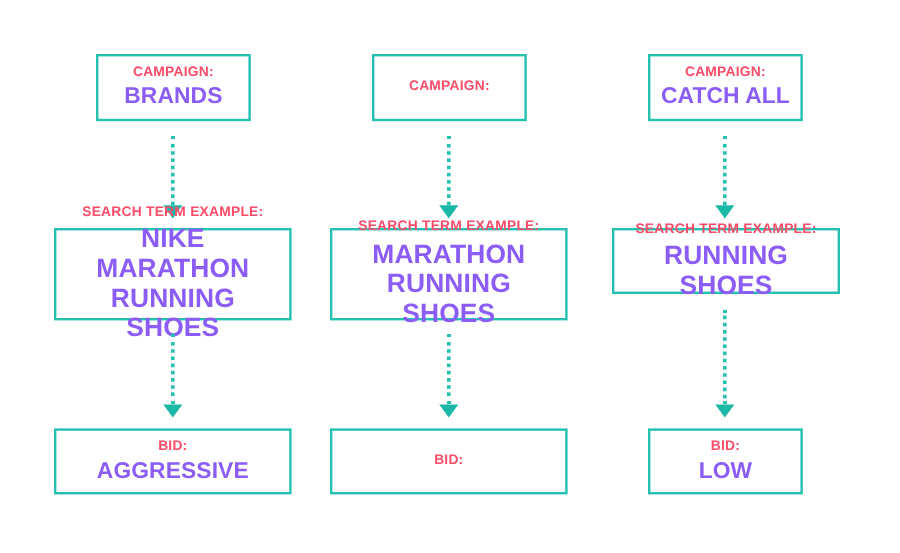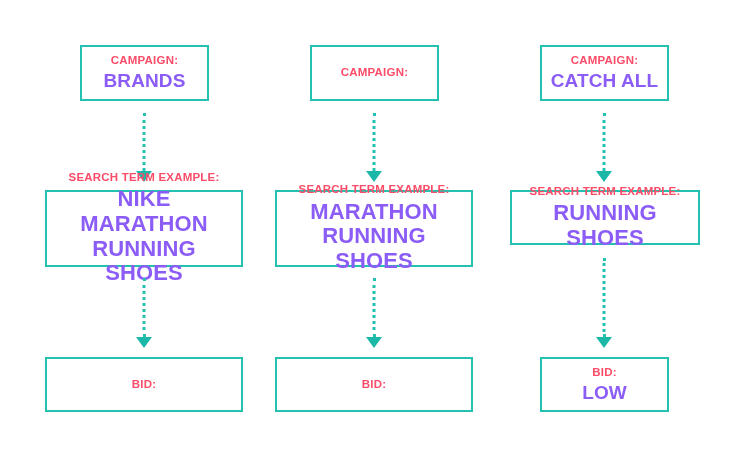--- a/index.html
+++ b/index.html
@@ -98,20 +98,21 @@
 RUNNING SHOES</div>
   </div>
 
   <div class="connector" style="left:136px; top:278px; height:70px;">
     <div class="stem" style="height:59px;"></div>
     <div class="head"></div>
   </div>
 
   <div class="node" style="left:45px; top:357px; width:198px; height:55px;">
     <div class="node-label">BID:</div>
+    <div class="node-value">AGGRESSIVE</div>
   </div>
 
   <div class="node" style="left:310px; top:45px; width:129px; height:56px;">
     <div class="node-label">CAMPAIGN:</div>
   </div>
 
   <div class="connector" style="left:366px; top:113px; height:69px;">
     <div class="stem" style="height:58px;"></div>
     <div class="head"></div>
   </div>

